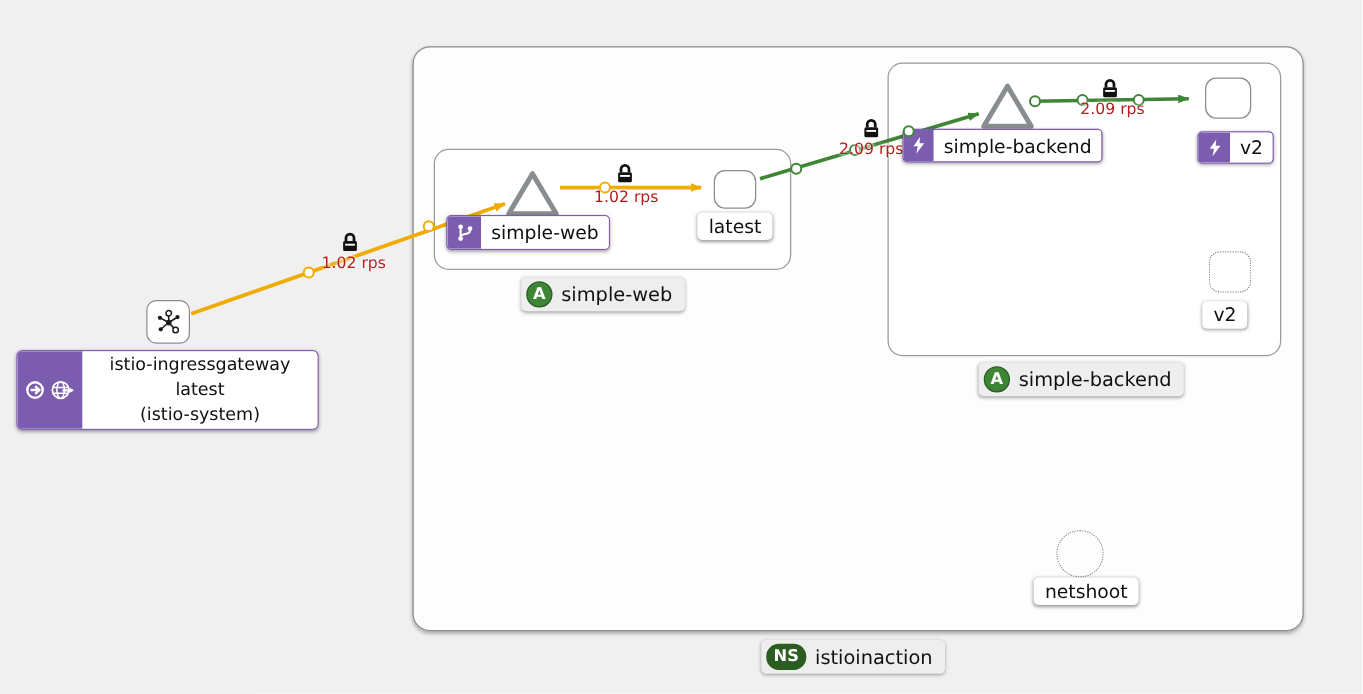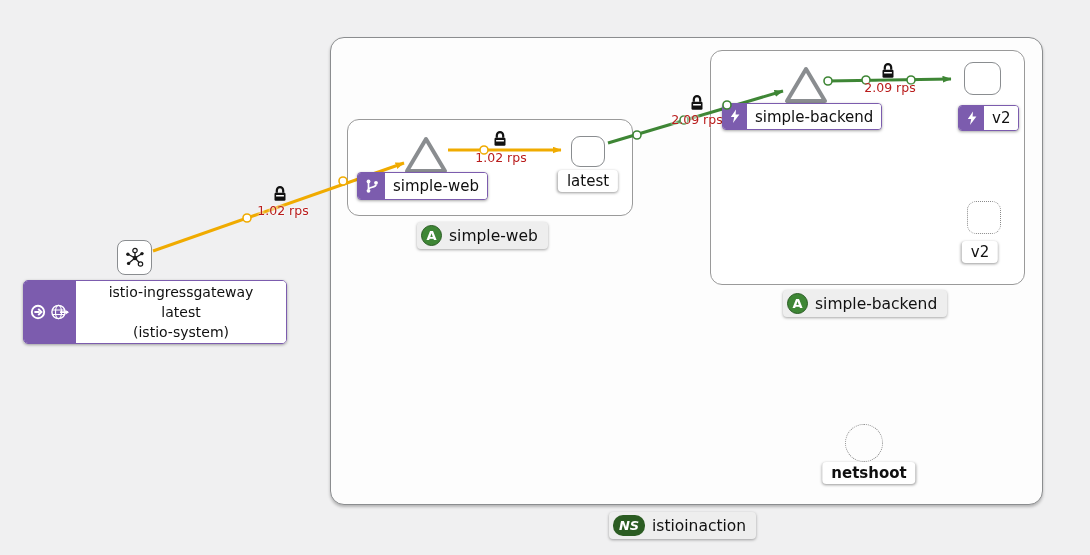--- a/index.html
+++ b/index.html
@@ -33,24 +33,24 @@
                  border-radius:4px; overflow:hidden; box-shadow:0 1px 3px rgba(0,0,0,.35); background:#fff; }
   .badge-label .vbadge { background:#7c5cae; display:flex; align-items:center; justify-content:center; }
   .badge-label .vtext  { background:#fff; padding:0 8px; font-size:15px; color:#0f0f0f;
                          display:flex; align-items:center; white-space:nowrap; }
   .gray-label { position:absolute; z-index:4; background:#eeeeee; border-radius:4px;
                 display:flex; align-items:center; gap:7px; padding:3px 10px 3px 4px;
                 font-size:15.5px; color:#111; box-shadow:0 1px 3px rgba(0,0,0,.35); white-space:nowrap; }
   .a-badge  { width:21px; height:21px; border-radius:50%; background:#3e8635; border:1px solid #2a5c24;
               color:#fff; font-weight:bold; font-size:13px; display:flex; align-items:center; justify-content:center; }
   .ns-badge { width:32px; height:21px; border-radius:10px; background:#2b5c22;
-              color:#fff; font-weight:bold; font-size:13px; display:flex; align-items:center; justify-content:center;font-style:italic; }
-
-  
-  #gw-label { position:absolute; left:23px; top:280px; width:264px; height:64px; z-index:4;
+              color:#fff; font-weight:bold; font-size:13px; display:flex; align-items:center; justify-content:center; }
+
+  
+  #gw-label { position:absolute; left:13px; top:280px; width:242px; height:64px; z-index:4;
               display:flex; border:1.5px solid #7c5cae; border-radius:5px; overflow:hidden;
               box-shadow:0 1px 3px rgba(0,0,0,.35); }
   #gw-label .gbadge { width:52px; background:#7c5cae; display:flex; align-items:center; justify-content:center; gap:3px; }
   #gw-label .gtext  { flex:1; background:#fff; display:flex; flex-direction:column; align-items:center;
                       justify-content:center; font-size:14px; line-height:20px; color:#0f0f0f; }
 </style>
 </head>
 <body>
 
 <div id="canvas">
@@ -197,21 +197,21 @@
     <div class="vbadge" style="width:25px;">
       <svg width="14" height="15" viewBox="0 0 14 15">
         <polygon points="8,0.5 2.8,8 6.2,8 5,14 11.4,5.6 7.6,5.6" fill="#fff"></polygon>
       </svg>
     </div>
     <div class="vtext">v2</div>
   </div>
 
   <div class="white-label" style="left:980px; top:241px;">v2</div>
 
-  <div class="white-label" style="left:869px; top:462px;font-weight:bold;">netshoot</div>
+  <div class="white-label" style="left:869px; top:462px;">netshoot</div>
 
   <div class="gray-label" style="left:417px; top:222px;">
     <span class="a-badge">A</span>
     <span>simple-web</span>
   </div>
   <div class="gray-label" style="left:783px; top:290px;">
     <span class="a-badge">A</span>
     <span>simple-backend</span>
   </div>
 

